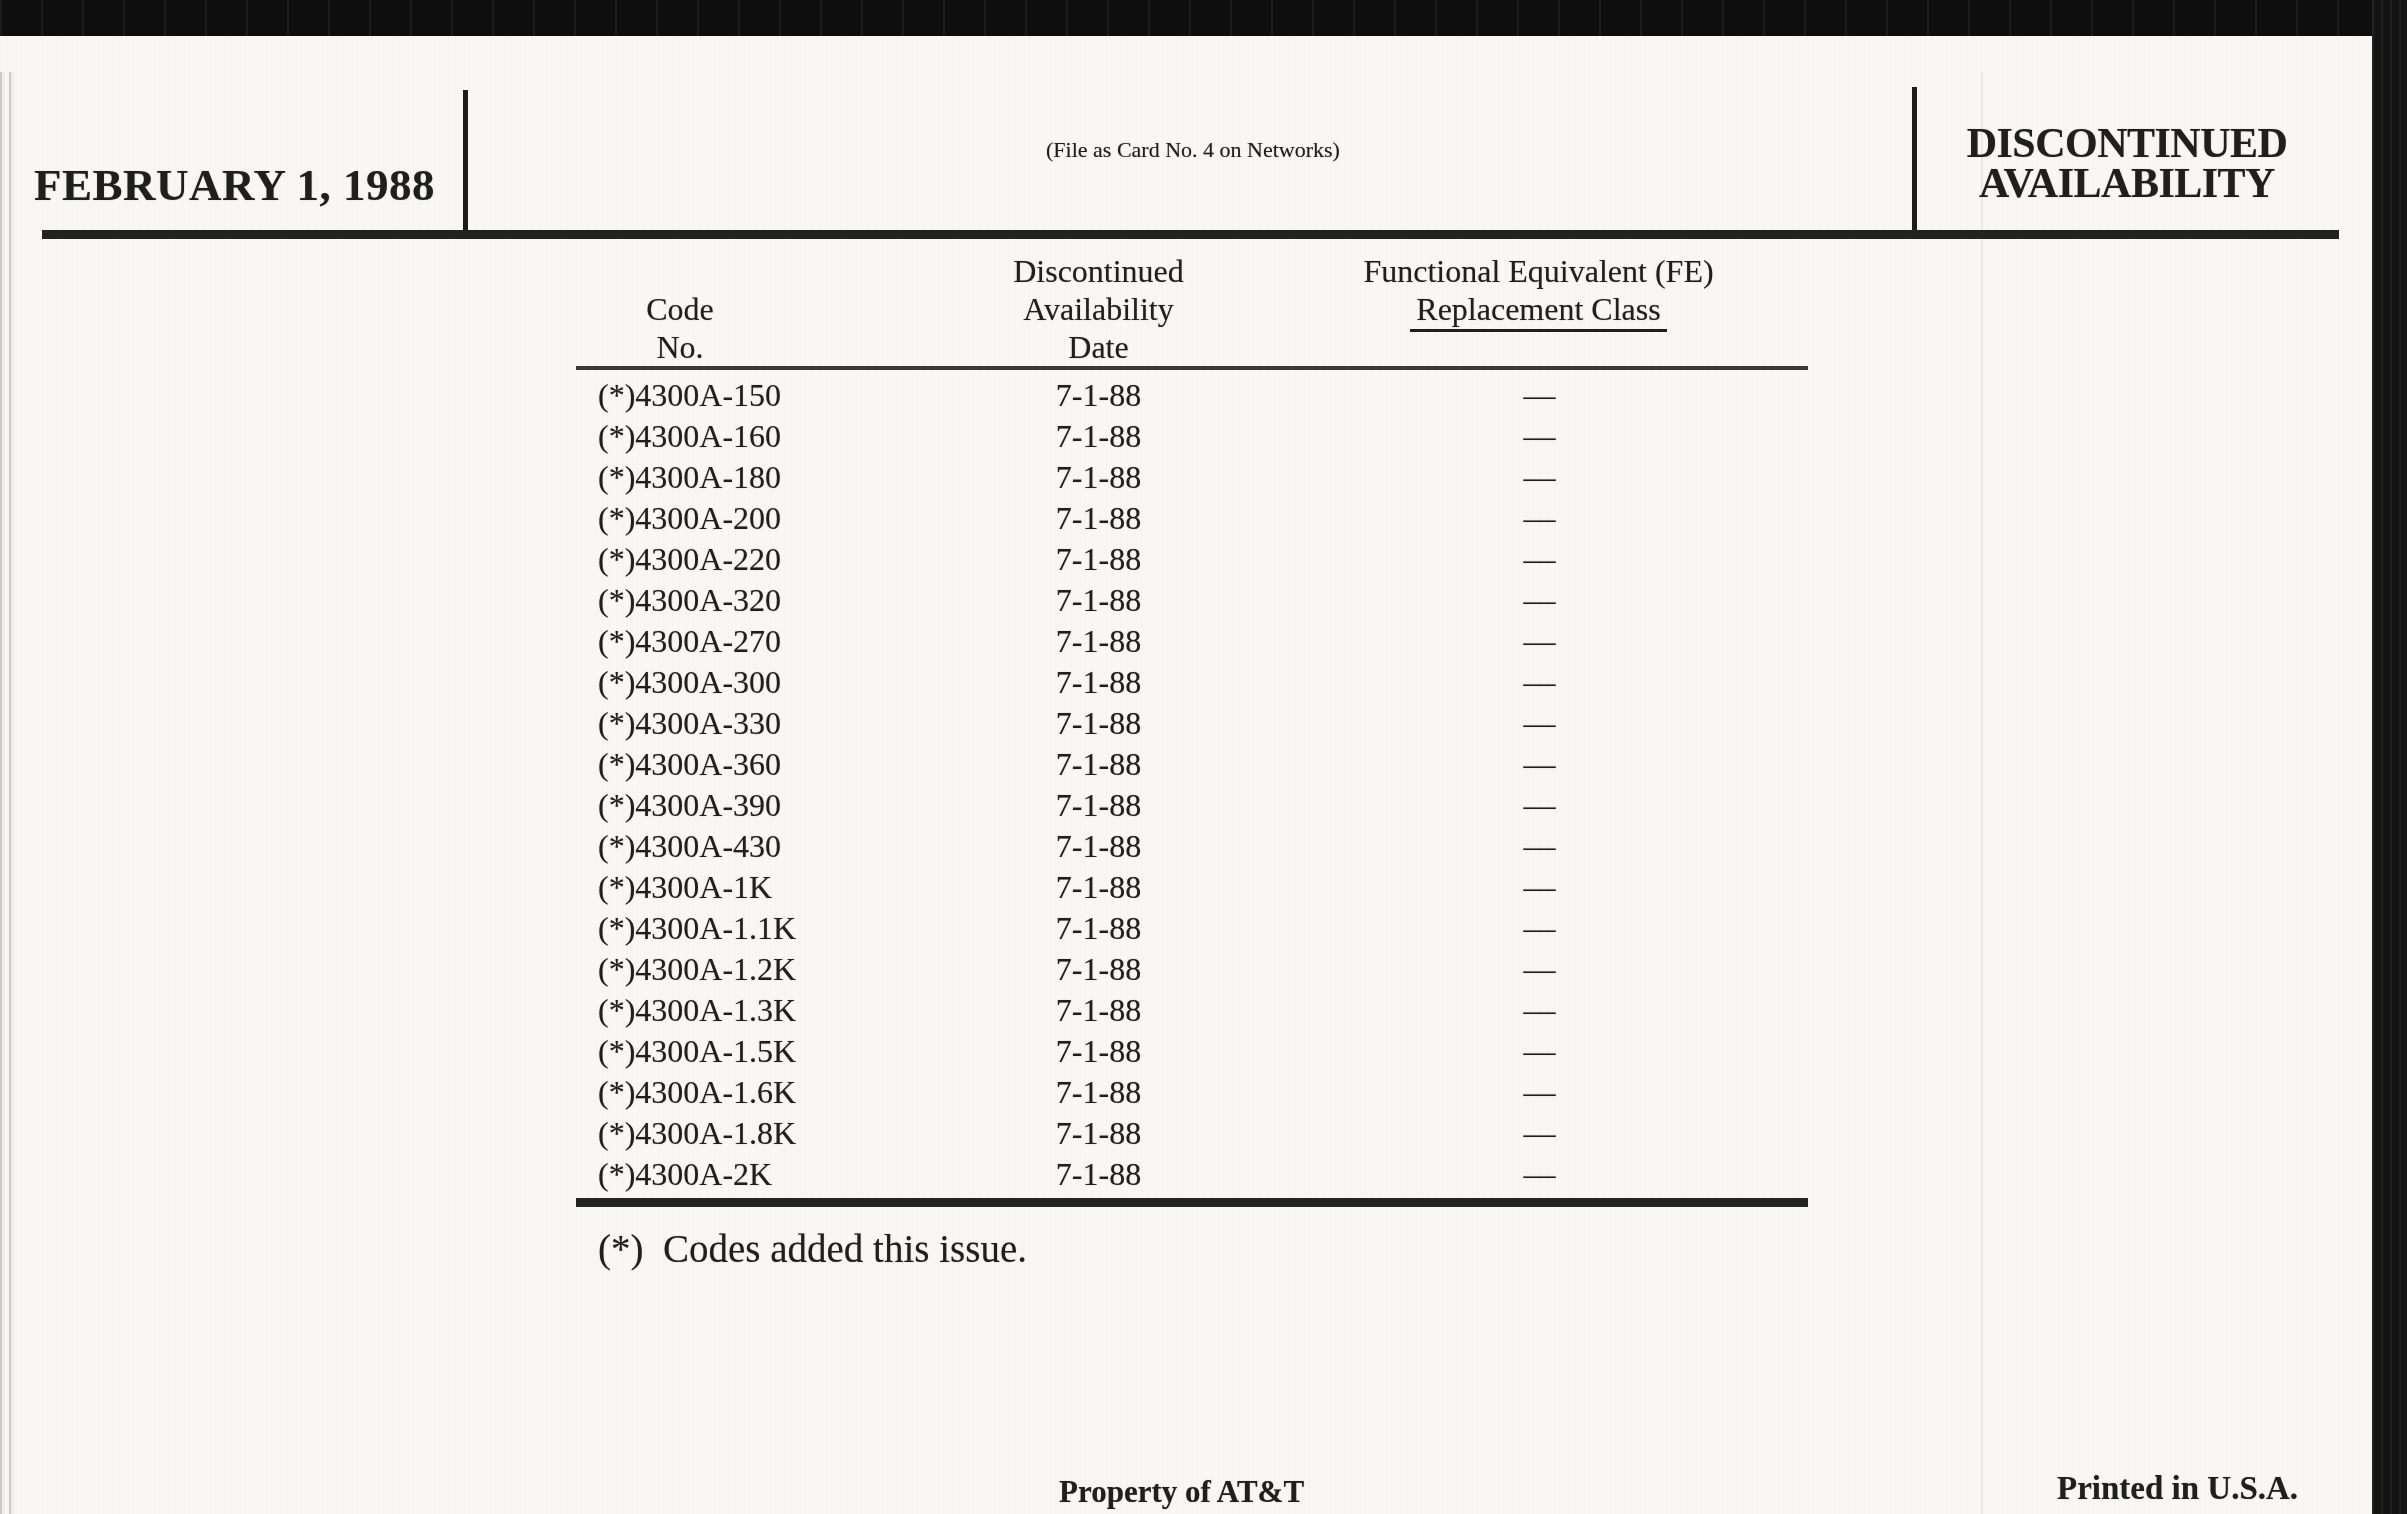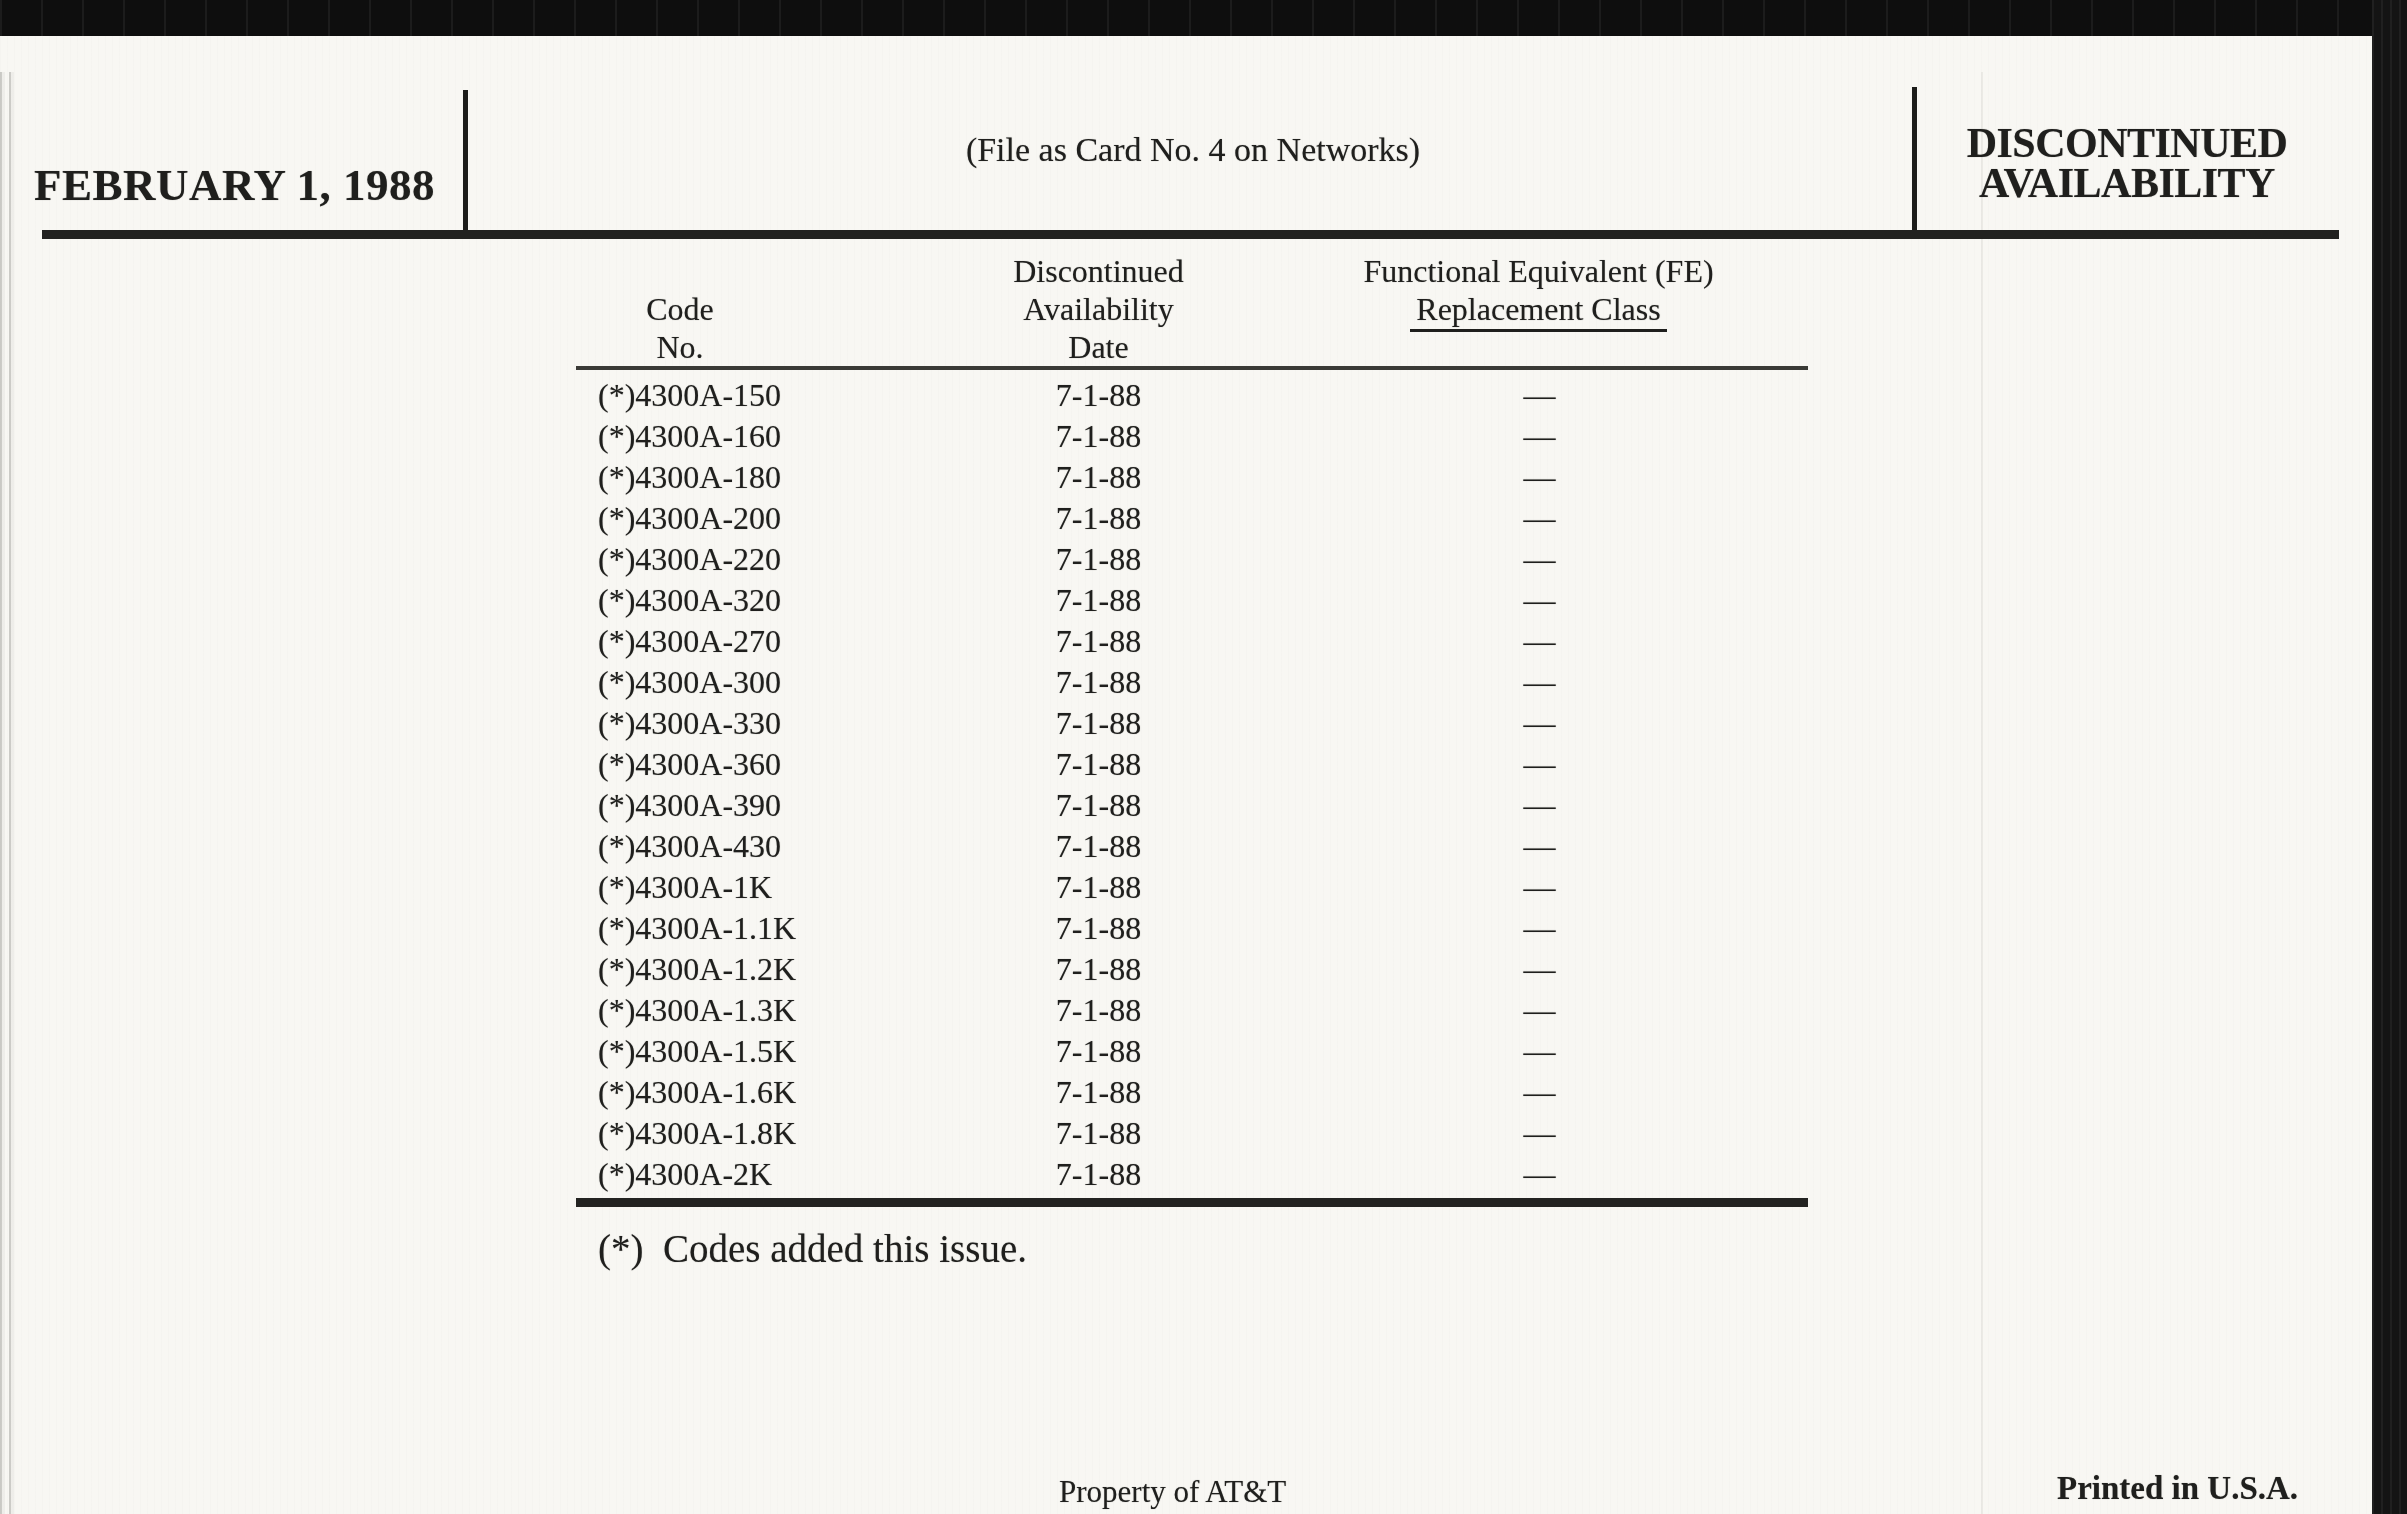--- a/index.html
+++ b/index.html
@@ -29,42 +29,42 @@
     position:absolute;left:1981px;top:36px;width:2px;height:1462px;
     background:rgba(70,70,62,0.07);
   }
   
   .m-date{position:absolute;left:34px;top:123px;font-size:45px;font-weight:bold;letter-spacing:0.5px;white-space:nowrap;}
   .m-div1{position:absolute;left:463px;top:54px;width:5px;height:145px;background:#1c1c1a;}
   .m-div2{position:absolute;left:1912px;top:51px;width:5px;height:148px;background:#1c1c1a;}
   .m-rule{position:absolute;left:42px;top:194px;width:2297px;height:9px;background:#222220;}
   .m-center{position:absolute;left:468px;top:93px;width:1443px;text-align:center;}
   .m-title{font-size:48px;font-weight:bold;letter-spacing:1px;line-height:50px;}
-  .m-subtitle{font-size:34px;line-height:38px;margin-top:2px;padding-left:7px;}
+  .m-subtitle{font-size:22px;line-height:38px;margin-top:2px;padding-left:7px;}
   .m-status{
     position:absolute;left:1919px;top:87px;width:416px;text-align:center;
     font-size:42px;font-weight:bold;line-height:40px;letter-spacing:-0.5px;white-space:nowrap;
   }
   
   .dtable{position:absolute;left:576px;top:216px;width:1234px;font-size:32px;}
   .th{position:absolute;text-align:center;line-height:38px;white-space:nowrap;}
   .th-code{left:0;top:38px;width:208px;}
   .th-date{left:379px;top:0;width:287px;}
   .th-repl{left:700px;top:0;width:525px;}
   .underlined{display:inline-block;border-bottom:3px solid #1f1f1d;padding:0 6px 1px 6px;}
   .t-rule1{position:absolute;left:0;top:114px;width:1232px;height:4px;background:#3a3a36;}
   .t-rows{position:absolute;left:0;top:123px;width:1234px;font-family:Liberation Serif, serif;}
   .t-row{position:relative;height:41px;line-height:41px;white-space:nowrap;}
   .t-code{position:absolute;left:22px;}
   .t-date{position:absolute;left:379px;width:287px;text-align:center;}
   .t-repl{position:absolute;left:700px;width:525px;text-align:center;letter-spacing:-2px;}
   .t-rule2{position:absolute;left:0;top:946px;width:1232px;height:9px;background:#232321;}
   
   .footnote{position:absolute;left:598px;top:1190px;font-size:39px;white-space:pre;}
-  .footer-left{position:absolute;left:1059px;top:1438px;font-size:31px;font-weight:normal;white-space:nowrap;}
+  .footer-left{position:absolute;left:1059px;top:1438px;font-size:31px;font-weight:bold;white-space:nowrap;}
   .footer-right{position:absolute;left:2057px;top:1434px;font-size:33px;font-weight:bold;white-space:nowrap;}
   
   .m-date,.m-title,.m-subtitle,.m-status,.dtable,.footnote,.footer-left,.footer-right{
     text-shadow:0 0 1px rgba(35,35,30,0.45);
   }
 </style>
 </head>
 <body>
 
 <div class="band-top"></div>

